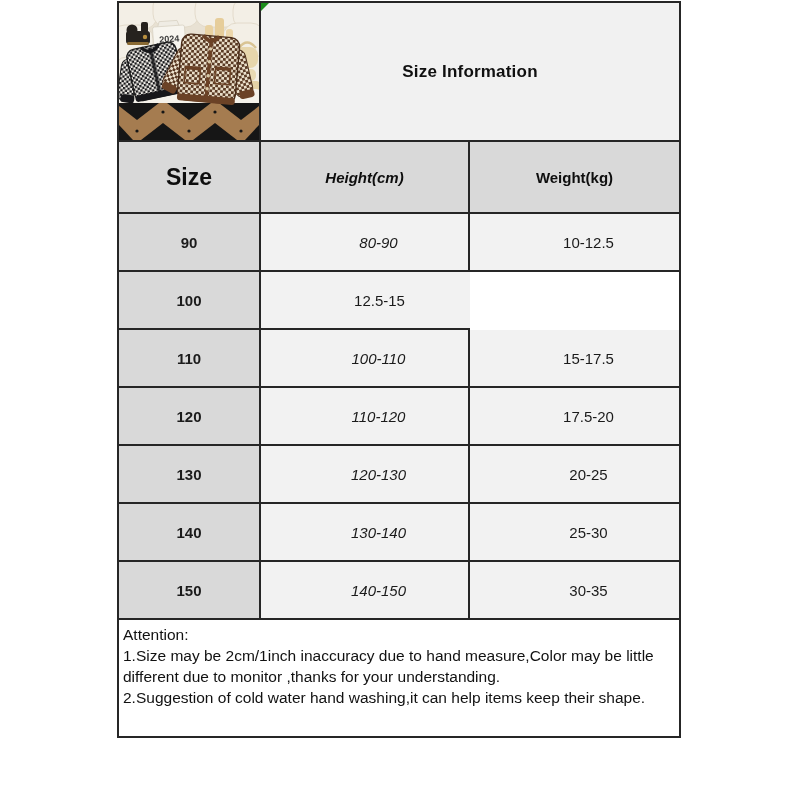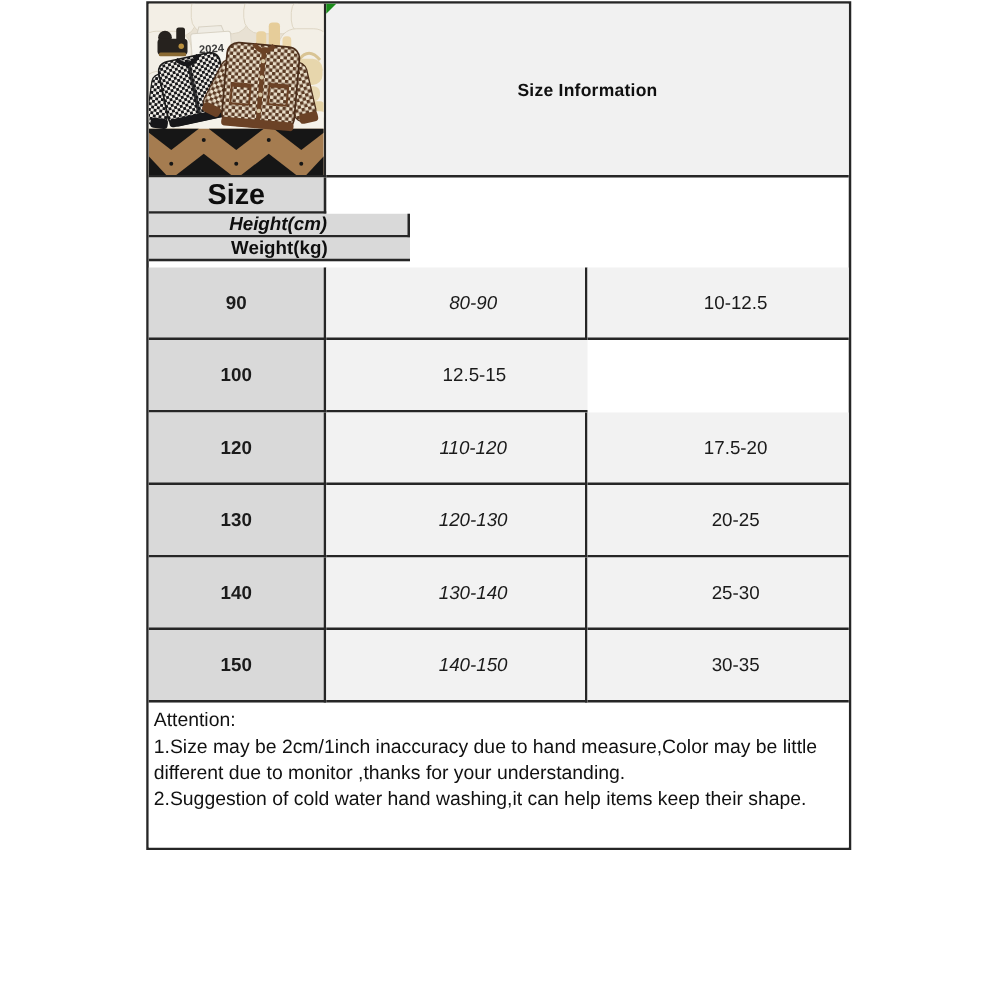--- a/index.html
+++ b/index.html
@@ -44,37 +44,37 @@
     overflow: hidden;
     align-items: flex-start;
     justify-content: flex-start;
   }
   .title-cell {
     width: 418px;
     background: #f1f1f1;
     position: relative;
   }
   .title-text {
-    font-size: 14px;
+    font-size: 17px;
     font-weight: bold;
     color: #101010;
     letter-spacing: 0.2px;
   }
   .corner-marker {
     position: absolute;
     left: 0;
     top: 0;
     width: 0;
     height: 0;
     border-top: 8px solid #1a8c1a;
     border-right: 8px solid transparent;
   }
 
   
-  .header-row { height: 72px; flex-direction: column; }
+  .header-row { height: 72px; }
   .header-row .cell { background: #d9d9d9; }
   .size-head { font-size: 23px; font-weight: bold; color: #0e0e0e; }
   .col-head  { font-size: 15px; font-weight: bold; color: #0e0e0e; }
 
   
   .data-row { height: 58px; }
   .data-row .size-cell { background: #d9d9d9; font-weight: bold; font-size: 15px; }
   .data-row .val-cell  { background: #f2f2f2; font-size: 15px; padding-left: 28px; }
 
   
@@ -214,20 +214,25 @@
   <div class="row data-row">
     <div class="cell c1 size-cell">90</div>
     <div class="cell c2 val-cell">80-90</div>
     <div class="cell c3 val-cell last">10-12.5</div>
   </div>
   <div class="row data-row">
     <div class="cell c1 size-cell">100</div>
     <div class="cell c3 val-cell last">12.5-15</div>
   </div>
   <div class="row data-row">
+    <div class="cell c1 size-cell">110</div>
+    <div class="cell c2 val-cell">100-110</div>
+    <div class="cell c3 val-cell last">15-17.5</div>
+  </div>
+  <div class="row data-row">
     <div class="cell c1 size-cell">120</div>
     <div class="cell c2 val-cell">110-120</div>
     <div class="cell c3 val-cell last">17.5-20</div>
   </div>
   <div class="row data-row">
     <div class="cell c1 size-cell">130</div>
     <div class="cell c2 val-cell">120-130</div>
     <div class="cell c3 val-cell last">20-25</div>
   </div>
   <div class="row data-row">

